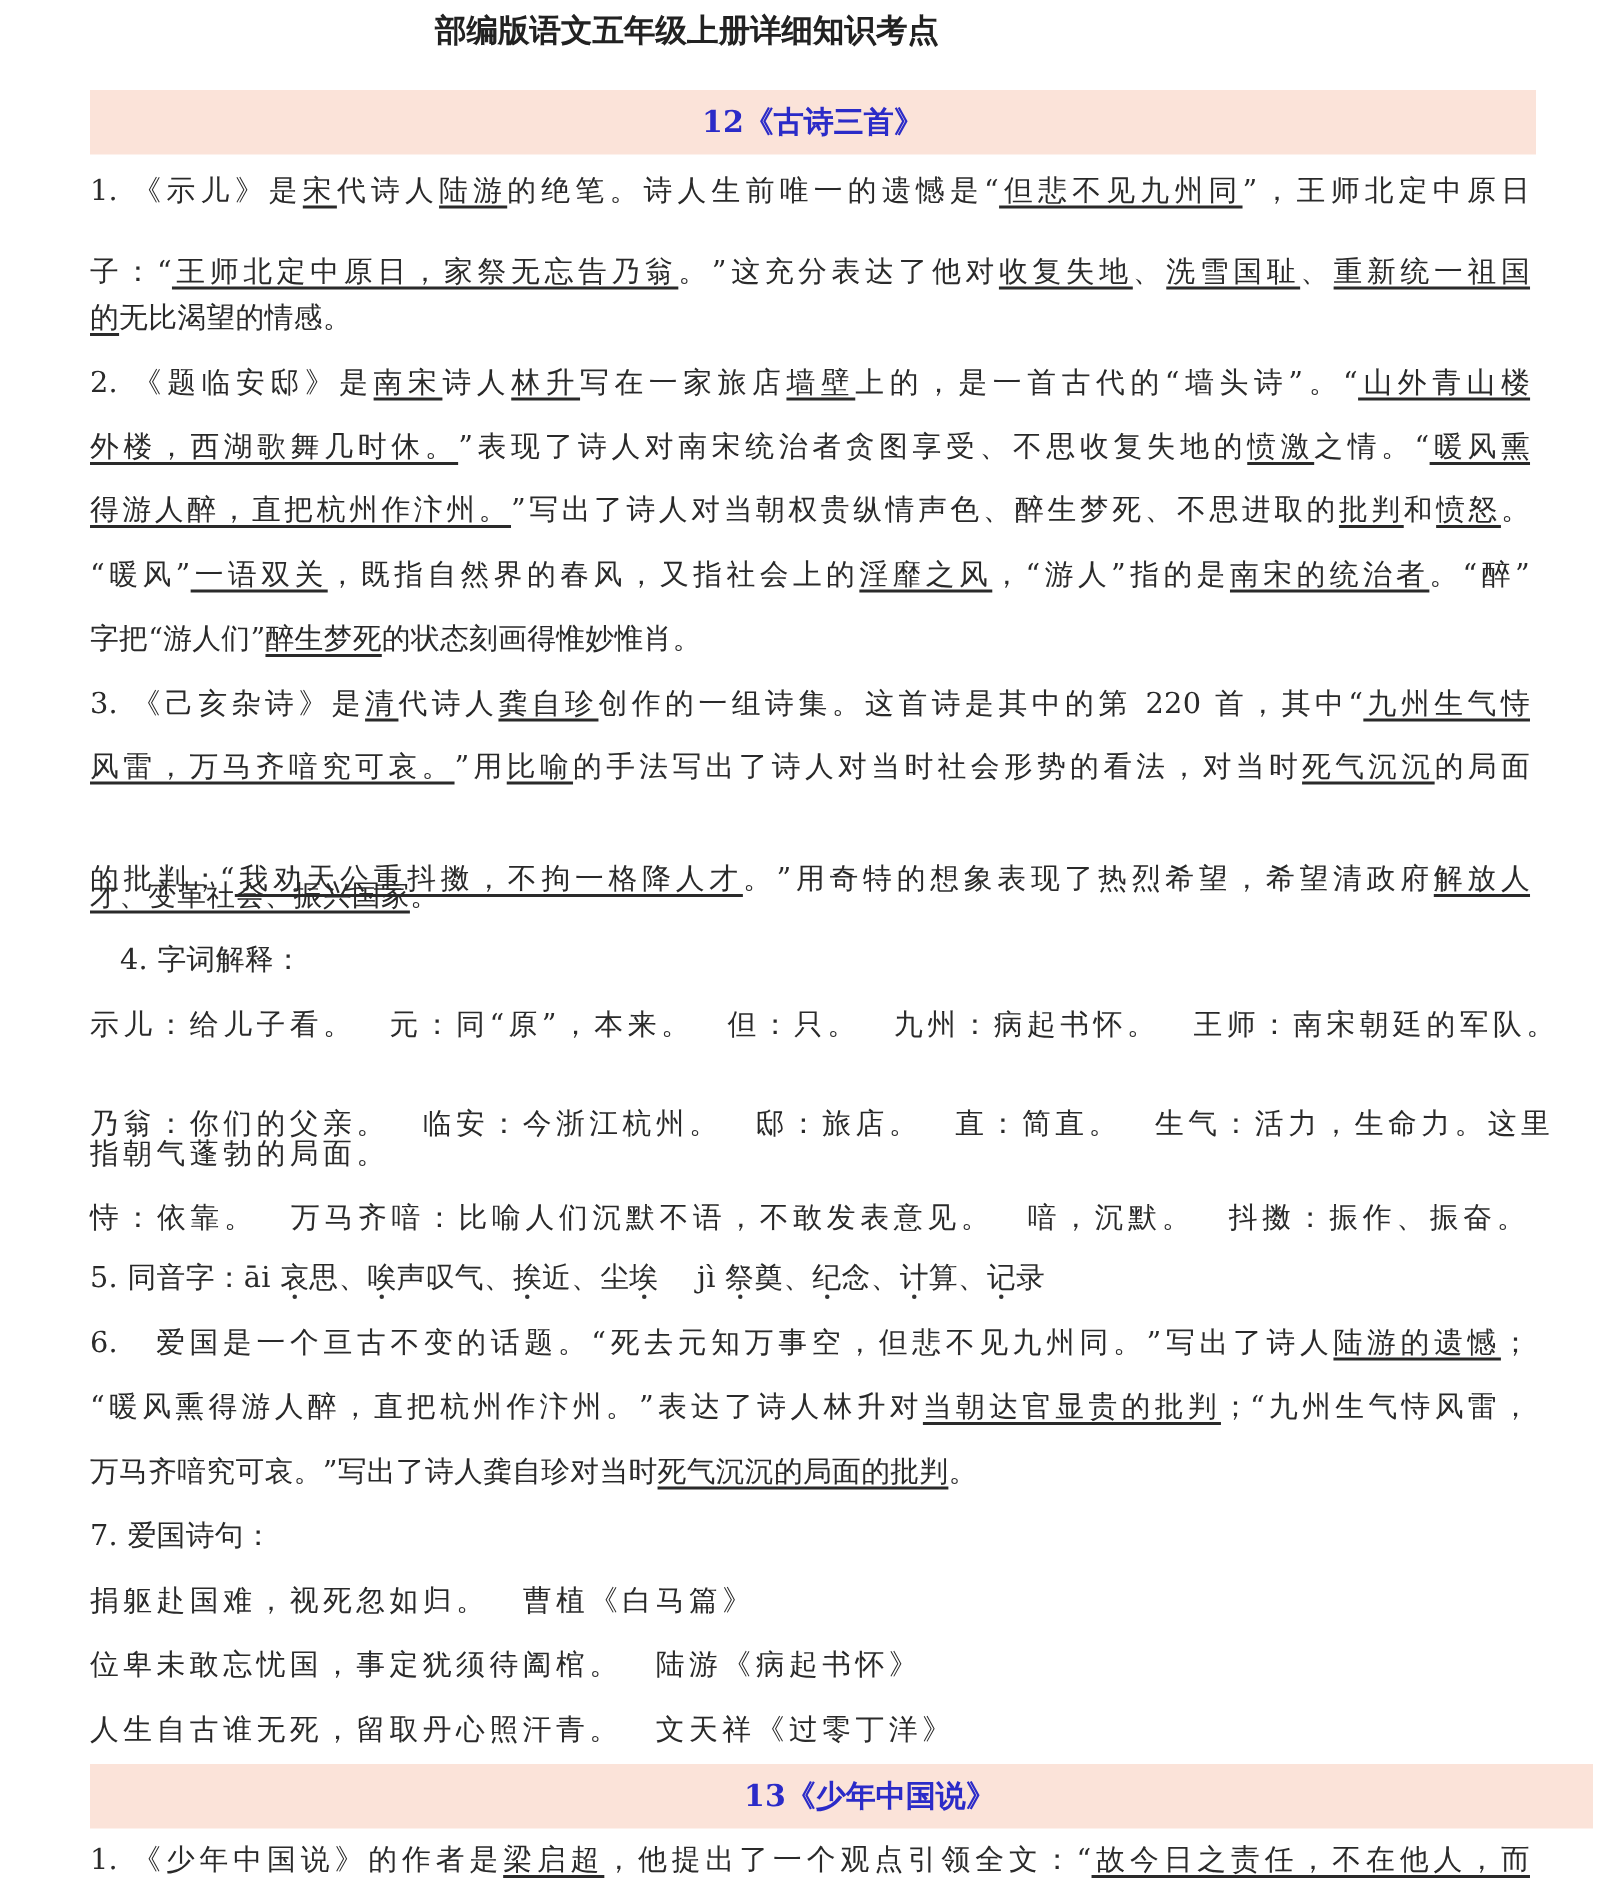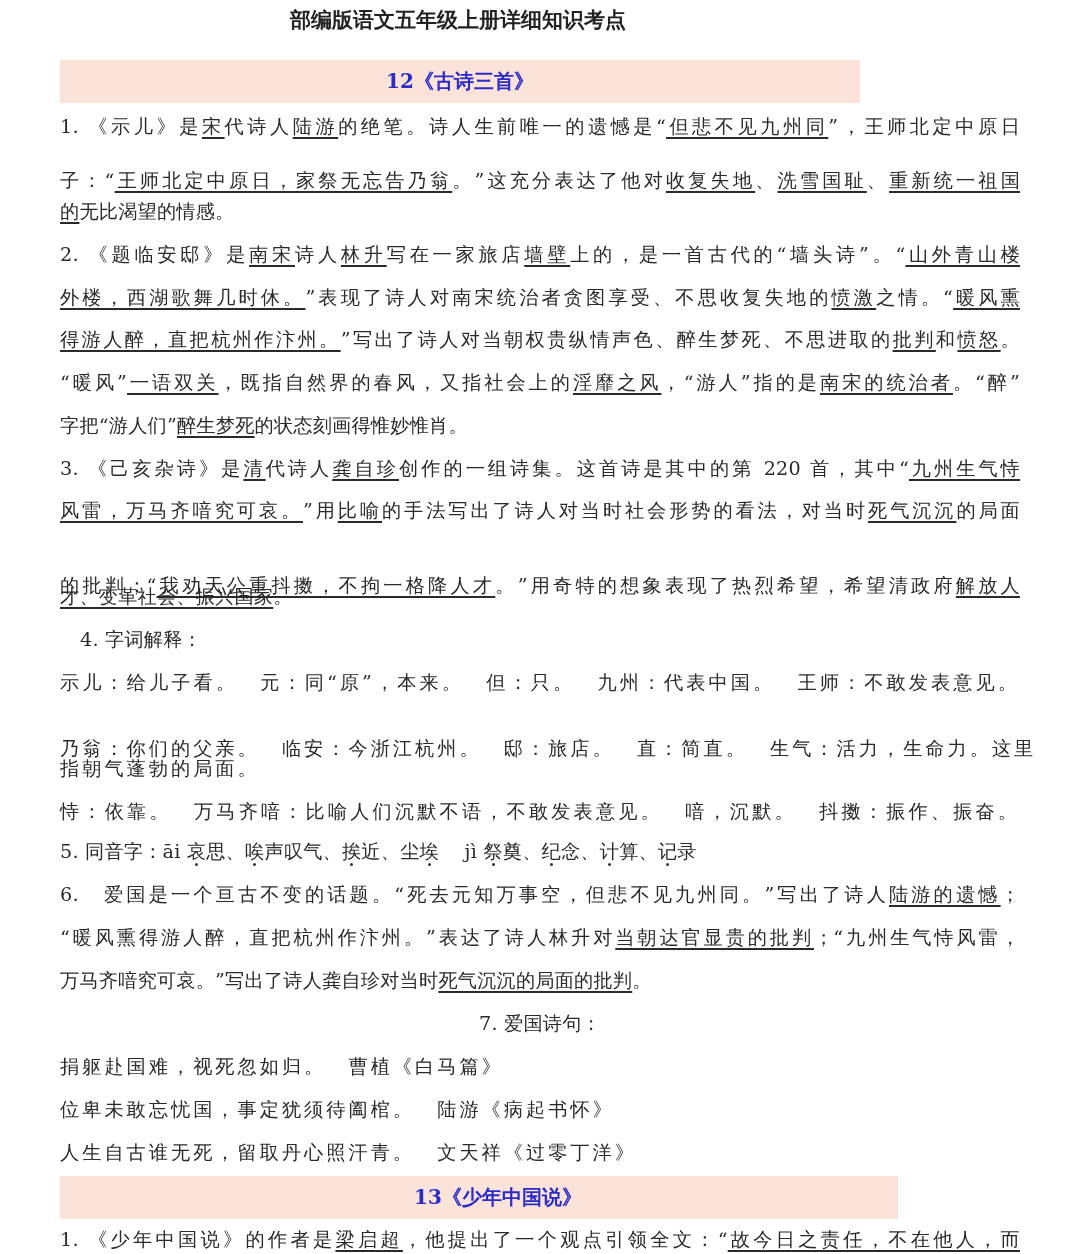--- a/index.html
+++ b/index.html
@@ -1,20 +1,20 @@
 <!DOCTYPE html>
 <html><head>
 <meta charset="utf-8">
 <style>
   html, body { margin: 0; padding: 0; background: #ffffff; }
   body { width: 1080px; height: 1254px; overflow: hidden; position: relative;
          font-family: "DejaVu Serif", "Liberation Serif", serif; color: #2a2a2a; }
   .doc-title { position: absolute; top: 6px; left: 0; width: 916px; text-align: center;
                font-size: 21px; font-weight: bold; color: #222; letter-spacing: 0px; }
-  .section-band { position: absolute; left: 60px; width: 800px; height: 43px; background: #fbe3d9;
+  .section-band { position: absolute; left: 60px; width: 964px; height: 43px; background: #fbe3d9;
                   display: flex; align-items: center; justify-content: center; }
   .section-band span { color: #2b2bc8; font-weight: bold; font-size: 20px; }
   .line { position: absolute; left: 60px; width: 960px; height: 43px; line-height: 43px;
           font-size: 19.2px; white-space: nowrap; overflow: visible; letter-spacing: 0.2px; }
   .line.just { text-align: justify; text-align-last: justify; }
   .u { text-decoration: underline; text-underline-offset: 4px; text-decoration-thickness: 1.5px; }
   .kai { font-family: "DejaVu Serif", serif; letter-spacing: 3px; }
   .dot { position: relative; }
   .dot::after { content: ""; position: absolute; left: 50%; bottom: -3px; width: 3px; height: 3px;
                 margin-left: -1.5px; border-radius: 50%; background: #333; }
@@ -35,29 +35,29 @@
     <div class="line just" style="top: 233px;"><span>2. 《题临安邸》是</span><span class="u">南宋</span><span>诗人</span><span class="u">林升</span><span>写在一家旅店</span><span class="u">墙壁</span><span>上的，是一首古代的“墙头诗”。“</span><span class="u">山外青山楼</span></div>
     <div class="line just" style="top: 276px;"><span class="u">外楼，西湖歌舞几时休。</span><span>”表现了诗人对南宋统治者贪图享受、不思收复失地的</span><span class="u">愤激</span><span>之情。“</span><span class="u">暖风熏</span></div>
     <div class="line just" style="top: 318px;"><span class="u">得游人醉，直把杭州作汴州。</span><span>”写出了诗人对当朝权贵纵情声色、醉生梦死、不思进取的</span><span class="u">批判</span><span>和</span><span class="u">愤怒</span><span>。</span></div>
     <div class="line just" style="top: 361px;"><span>“暖风”</span><span class="u">一语双关</span><span>，既指自然界的春风，又指社会上的</span><span class="u">淫靡之风</span><span>，“游人”指的是</span><span class="u">南宋的统治者</span><span>。“醉”</span></div>
     <div class="line" style="top: 404px;"><span>字把“游人们”</span><span class="u">醉生梦死</span><span>的状态刻画得惟妙惟肖。</span></div>
     <div class="line just" style="top: 447px;"><span>3. 《己亥杂诗》是</span><span class="u">清</span><span>代诗人</span><span class="u">龚自珍</span><span>创作的一组诗集。这首诗是其中的第 220 首，其中“</span><span class="u">九州生气恃</span></div>
     <div class="line just" style="top: 489px;"><span class="u">风雷，万马齐喑究可哀。</span><span>”用</span><span class="u">比喻</span><span>的手法写出了诗人对当时社会形势的看法，对当时</span><span class="u">死气沉沉</span><span>的局面</span></div>
     <div class="line just" style="top: 564px;"><span>的批判；“</span><span class="u">我劝天公重抖擞，不拘一格降人才</span><span>。”用奇特的想象表现了热烈希望，希望清政府</span><span class="u">解放人</span></div>
     <div class="line" style="top: 575px;"><span class="u">才、变革社会、振兴国家</span><span>。</span></div>
     <div class="line" style="top: 618px; margin-left: 20px;"><span>4. 字词解释：</span></div>
-    <div class="line just" style="top: 661px;"><span class="kai">示儿：给儿子看。　元：同“原”，本来。　但：只。　九州：代表中国。　王师：不敢发表意见。</span></div>
+    <div class="line just" style="top: 661px;"><span class="kai">示儿：给儿子看。　元：同“原”，本来。　但：只。　九州：病起书怀。　王师：南宋朝廷的军队。</span></div>
     <div class="line just" style="top: 727px;"><span class="kai">乃翁：你们的父亲。　临安：今浙江杭州。　邸：旅店。　直：简直。　生气：活力，生命力。这里</span></div>
     <div class="line" style="top: 747px;"><span class="kai">指朝气蓬勃的局面。</span></div>
     <div class="line just" style="top: 790px;"><span class="kai">恃：依靠。　万马齐喑：比喻人们沉默不语，不敢发表意见。　喑，沉默。　抖擞：振作、振奋。</span></div>
     <div class="line" style="top: 830px;"><span>5. 同音字：āi </span><span class="dot">哀</span><span>思、</span><span class="dot">唉</span><span>声叹气、</span><span class="dot">挨</span><span>近、尘</span><span class="dot">埃</span><span>　 jì </span><span class="dot">祭</span><span>奠、</span><span class="dot">纪</span><span>念、</span><span class="dot">计</span><span>算、</span><span class="dot">记</span><span>录</span></div>
     <div class="line just" style="top: 873px;"><span>6.　爱国是一个亘古不变的话题。“死去元知万事空，但悲不见九州同。”写出了诗人</span><span class="u">陆游的遗憾</span><span>；</span></div>
     <div class="line just" style="top: 916px;"><span>“暖风熏得游人醉，直把杭州作汴州。”表达了诗人林升对</span><span class="u">当朝达官显贵的批判</span><span>；“九州生气恃风雷，</span></div>
     <div class="line" style="top: 959px;"><span>万马齐喑究可哀。”写出了诗人龚自珍对当时</span><span class="u">死气沉沉的局面的批判</span><span>。</span></div>
-    <div class="line" style="top: 1002px; text-align: center;"><span>7. 爱国诗句：</span></div>
+    <div class="line" style="top: 1002px;"><span>7. 爱国诗句：</span></div>
     <div class="line" style="top: 1045px;"><span class="kai">捐躯赴国难，视死忽如归。　曹植《白马篇》</span></div>
     <div class="line" style="top: 1088px;"><span class="kai">位卑未敢忘忧国，事定犹须待阖棺。　陆游《病起书怀》</span></div>
     <div class="line" style="top: 1131px;"><span class="kai">人生自古谁无死，留取丹心照汗青。　文天祥《过零丁洋》</span></div>
   </div>
 
 <div class="section-band" style="top:1176px;padding-left:38px;">
   <span>13《少年中国说》</span>
 </div>
 
 <div id="sec1-lines">

